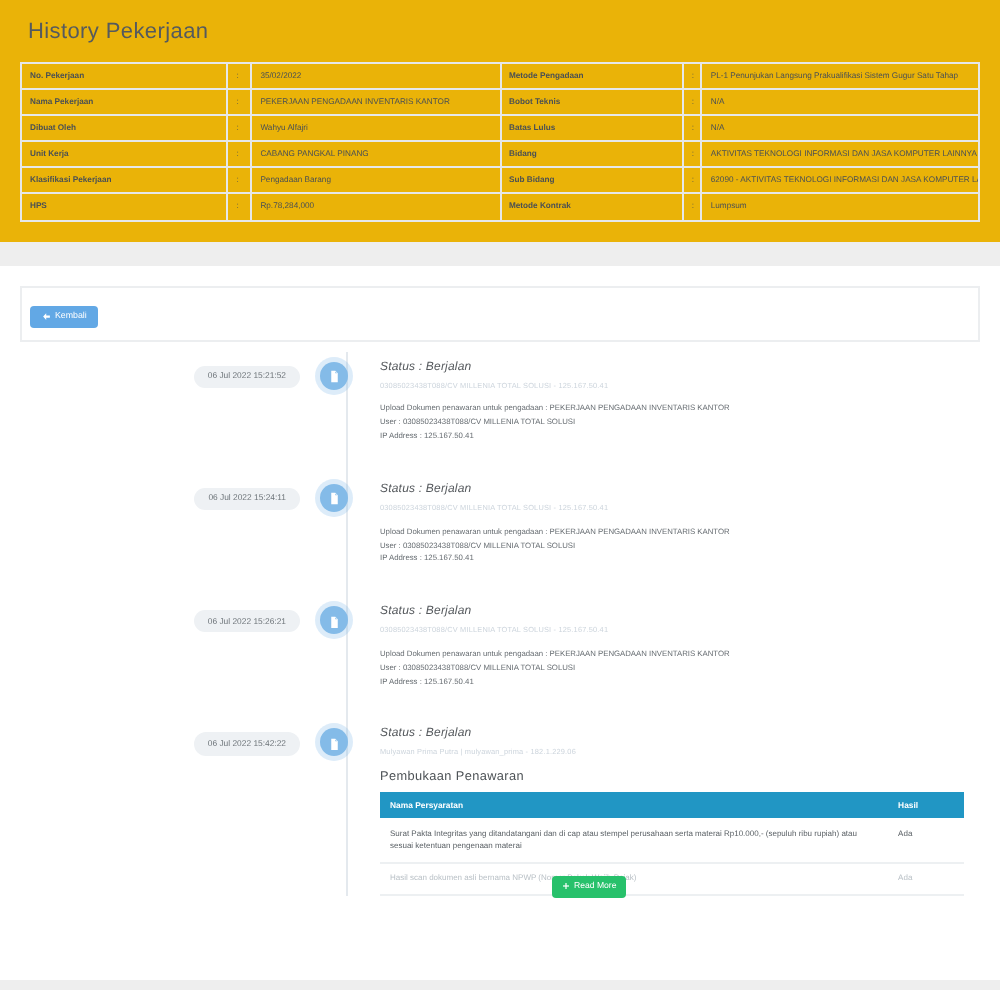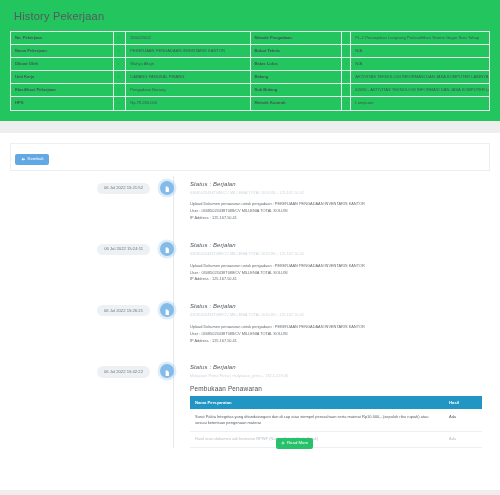--- a/index.html
+++ b/index.html
@@ -7,21 +7,21 @@
   html, body {
     width: 500px;
     height: 495px;
     background: #eeeeee;
     font-family: "Liberation Sans", sans-serif;
     overflow: hidden;
   }
 
   
   .panel-top {
-    background: #22c55e;
+    background: #eab308;
     padding: 8px 10px 10px 10px;
   }
 
   .page-title {
     font-size: 11px;
     color: #555a5e;
     font-weight: 400;
     letter-spacing: .2px;
     padding: 2px 2px 9px 4px;
   }

